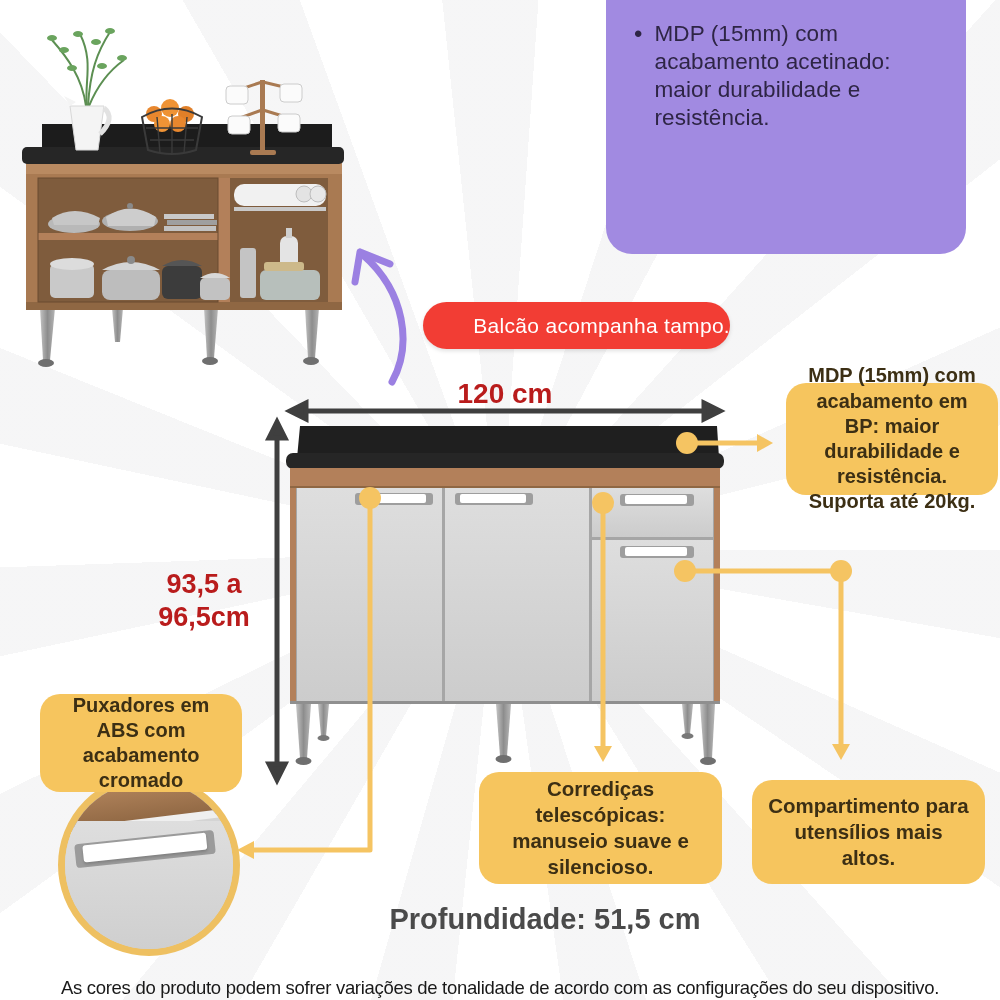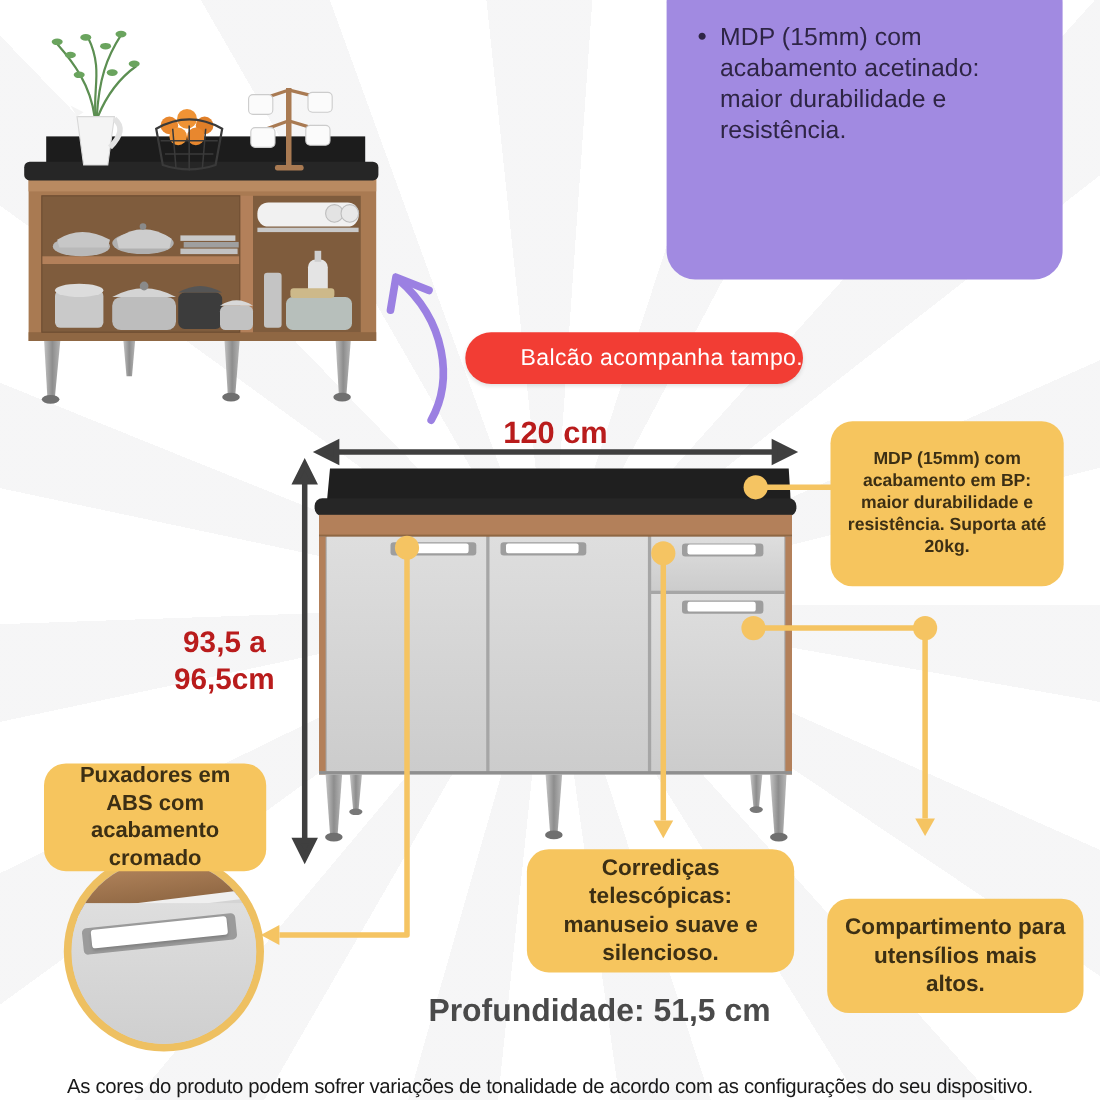--- a/index.html
+++ b/index.html
@@ -43,24 +43,24 @@
   .dim-width{left:293px;top:378px;width:424px;font-size:28px;}
   .dim-height{left:138px;top:568px;width:132px;font-size:27px;line-height:1.22;}
   .dim-depth{left:295px;top:903px;width:500px;font-size:29px;color:#4a4a4a;}
 
   
   .callout{
     background:#f6c55e;border-radius:20px;color:#3c2f14;font-weight:700;
     display:flex;align-items:center;justify-content:center;text-align:center;
     box-sizing:border-box;z-index:4;line-height:1.26;
   }
-  .co-countertop{left:755px;top:383px;width:212px;height:150px;font-size:16px;padding:10px 12px;}
+  .co-countertop{left:786px;top:383px;width:212px;height:112px;font-size:20px;padding:10px 12px;}
   .co-handles{left:40px;top:694px;width:202px;height:98px;font-size:20px;padding:8px 10px;}
   .co-slides{left:479px;top:772px;width:243px;height:112px;font-size:20.5px;padding:10px 12px;}
-  .co-compartment{left:752px;top:780px;width:233px;height:104px;font-size:20.5px;padding:10px 14px;margin-top:37px;}
+  .co-compartment{left:752px;top:780px;width:233px;height:104px;font-size:20.5px;padding:10px 14px;}
 
   
   .zoom-circle{
     left:58px;top:774px;width:168px;height:168px;border-radius:50%;
     border:7px solid #eec061;background:#d4d4d4;overflow:hidden;z-index:3;
   }
   .zc-wood{position:absolute;left:-18px;top:-10px;width:220px;height:50px;
     background:linear-gradient(#b98a61,#8f6743);transform:rotate(-7deg);}
   .zc-gap{position:absolute;left:-18px;top:36px;width:220px;height:8px;
     background:#efefef;transform:rotate(-7deg);}

